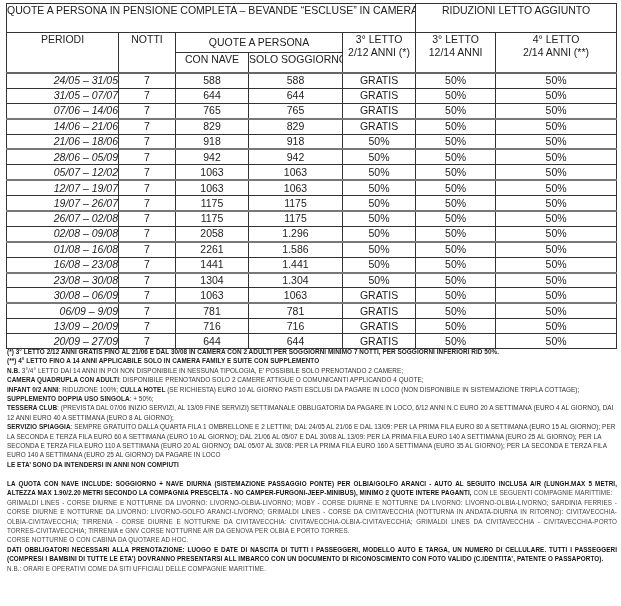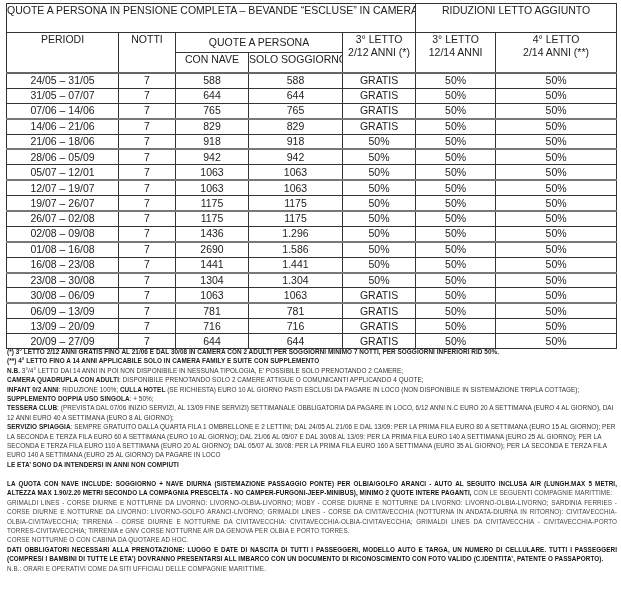--- a/index.html
+++ b/index.html
@@ -14,21 +14,21 @@
     }
     table.rates td, table.rates th {
       border:1px solid #333; padding:0; line-height:13px; font-weight:normal;
       overflow:hidden; white-space:nowrap;
     }
     table.rates th { text-align:center; vertical-align:top; font-size:10.5px; }
     th.title { height:28px; vertical-align:top; white-space:normal; line-height:13px; padding-top:1px; }
     th.hdr { height:19px; }
     th.sub { height:19px; vertical-align:middle; }
     th.bed { vertical-align:middle; white-space:normal; line-height:13px; }
-    td.period { text-align:center; padding-left:0; }
+    td.period { text-align:right; padding-left:0;font-style:italic; }
     td.c { text-align:center; }
     tr.row td { height:13.9px; font-size:10.5px; }
     tr.row.thick td { border-top:2px solid #777; }
     tr.first td { border-top:2px solid #666; }
 
     .notes {
       position:absolute; left:7px; top:347px; width:610px;
       font-family:"Liberation Sans", sans-serif; font-size:6.4px; line-height:9.4px; color:#333;
       letter-spacing:0.05px;
     }
@@ -132,21 +132,21 @@
         <tr class="row thick">
           <td class="period">28/06 – 05/09</td>
           <td class="c">7</td>
           <td class="c">942</td>
           <td class="c">942</td>
           <td class="c">50%</td>
           <td class="c">50%</td>
           <td class="c">50%</td>
         </tr>
         <tr class="row">
-          <td class="period">05/07 – 12/01</td>
+          <td class="period">05/07 – 12/02</td>
           <td class="c">7</td>
           <td class="c">1063</td>
           <td class="c">1063</td>
           <td class="c">50%</td>
           <td class="c">50%</td>
           <td class="c">50%</td>
         </tr>
         <tr class="row thick">
           <td class="period">12/07 – 19/07</td>
           <td class="c">7</td>
@@ -170,30 +170,30 @@
           <td class="c">7</td>
           <td class="c">1175</td>
           <td class="c">1175</td>
           <td class="c">50%</td>
           <td class="c">50%</td>
           <td class="c">50%</td>
         </tr>
         <tr class="row">
           <td class="period">02/08 – 09/08</td>
           <td class="c">7</td>
-          <td class="c">1436</td>
+          <td class="c">2058</td>
           <td class="c">1.296</td>
           <td class="c">50%</td>
           <td class="c">50%</td>
           <td class="c">50%</td>
         </tr>
         <tr class="row thick">
           <td class="period">01/08 – 16/08</td>
           <td class="c">7</td>
-          <td class="c">2690</td>
+          <td class="c">2261</td>
           <td class="c">1.586</td>
           <td class="c">50%</td>
           <td class="c">50%</td>
           <td class="c">50%</td>
         </tr>
         <tr class="row">
           <td class="period">16/08 – 23/08</td>
           <td class="c">7</td>
           <td class="c">1441</td>
           <td class="c">1.441</td>
@@ -213,21 +213,21 @@
         <tr class="row">
           <td class="period">30/08 – 06/09</td>
           <td class="c">7</td>
           <td class="c">1063</td>
           <td class="c">1063</td>
           <td class="c">GRATIS</td>
           <td class="c">50%</td>
           <td class="c">50%</td>
         </tr>
         <tr class="row thick">
-          <td class="period">06/09 – 13/09</td>
+          <td class="period">06/09 – 9/09</td>
           <td class="c">7</td>
           <td class="c">781</td>
           <td class="c">781</td>
           <td class="c">GRATIS</td>
           <td class="c">50%</td>
           <td class="c">50%</td>
         </tr>
         <tr class="row">
           <td class="period">13/09 – 20/09</td>
           <td class="c">7</td>

